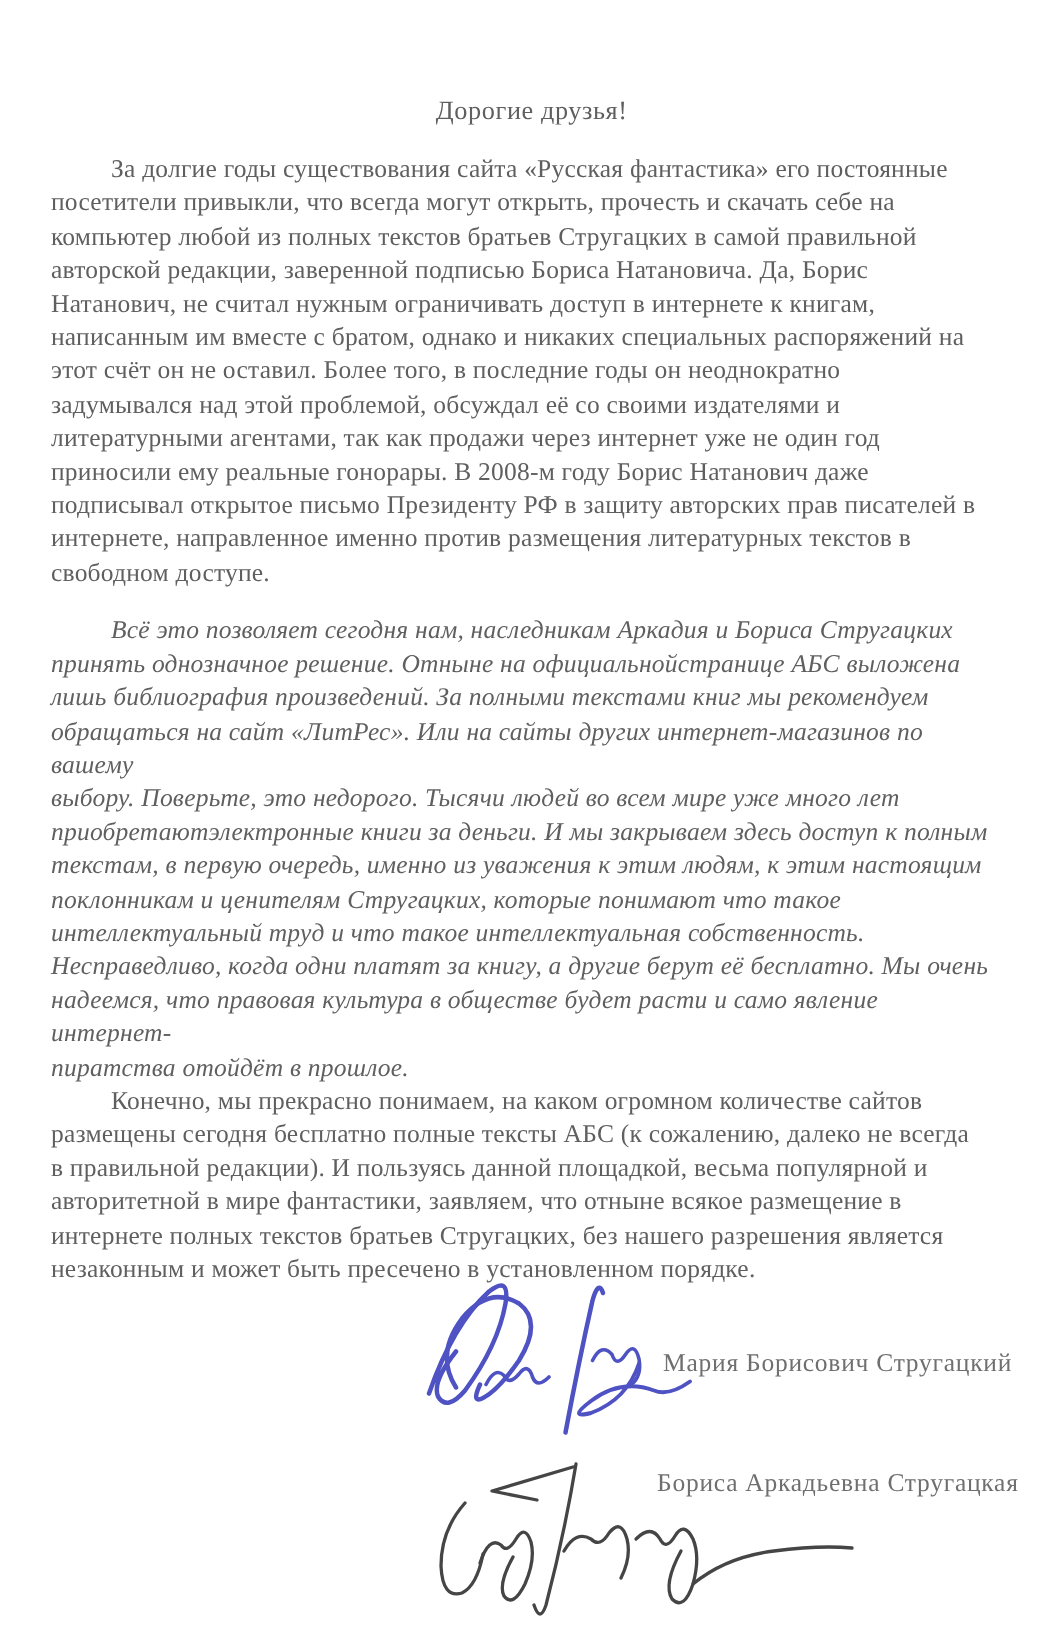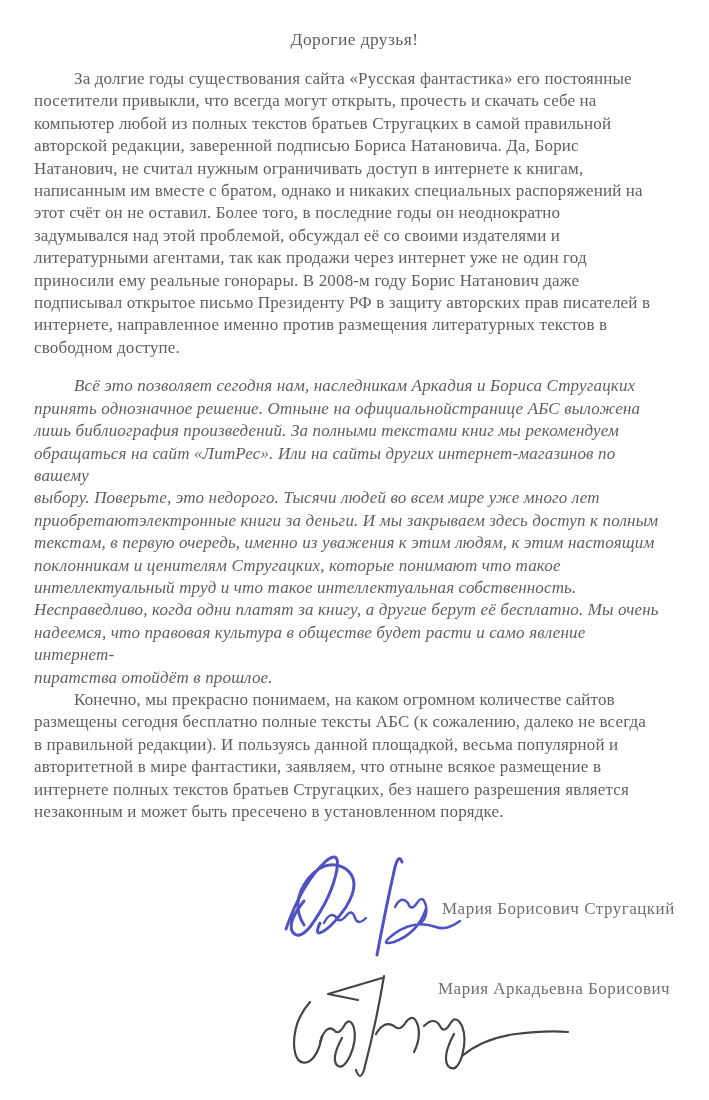--- a/index.html
+++ b/index.html
@@ -6,21 +6,21 @@
   .page{
     position:relative;
     width:709px;height:1100px;
     background:#ffffff;
     font-family:"Liberation Serif","DejaVu Serif",serif;
     color:#5f5f5f;
     overflow:hidden;
   }
   .title{
     margin:0;
-    padding-top:28px;
+    padding-top:62px;
     text-align:center;
     font-size:17.5px;
     line-height:22px;
     font-weight:normal;
     letter-spacing:.4px;
   }
   .para{
     margin:0;
     padding:0 44px 0 34px;
     font-size:17px;
@@ -98,15 +98,15 @@
 
   <svg class="sig-svg sig-2" width="292" height="112" viewBox="0 0 292 112" fill="none" stroke-linecap="round" stroke-linejoin="round" stroke="#454545">
     <path stroke-width="2.2" d="M26,30 Q10,48 10,72 Q11,94 24,90 Q34,85 38,64"></path>
     <path stroke-width="2.2" d="M36,70 Q42,52 50,58 Q54,64 60,54 Q66,44 70,56 Q73,68 66,84 Q58,100 52,92 Q48,84 58,66"></path>
     <path stroke-width="2.2" d="M98,6 L44,22 L74,28"></path>
     <path stroke-width="2.2" d="M100,4 Q92,52 80,98 Q76,110 72,98"></path>
     <path stroke-width="2.2" d="M92,62 Q100,48 110,54 Q116,60 122,50 Q130,40 134,54 Q137,66 130,80"></path>
     <path stroke-width="2.2" d="M140,54 Q150,44 156,54 Q160,62 166,52 Q172,42 178,54 Q183,66 178,84 Q172,102 164,94 Q158,84 170,62"></path>
     <path stroke-width="2.2" d="M178,84 Q200,66 232,62 Q262,58 284,60"></path>
   </svg>
-  <span class="sig-name name-2">Мария Аркадьевна Борисович</span>
+  <span class="sig-name name-2">Бориса Аркадьевна Стругацкая</span>
 
 </div>
 
 </body></html>

